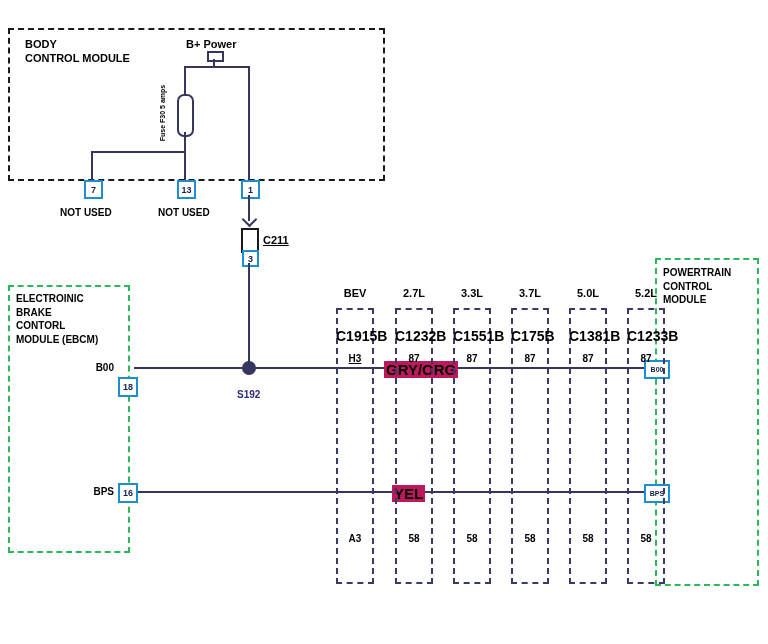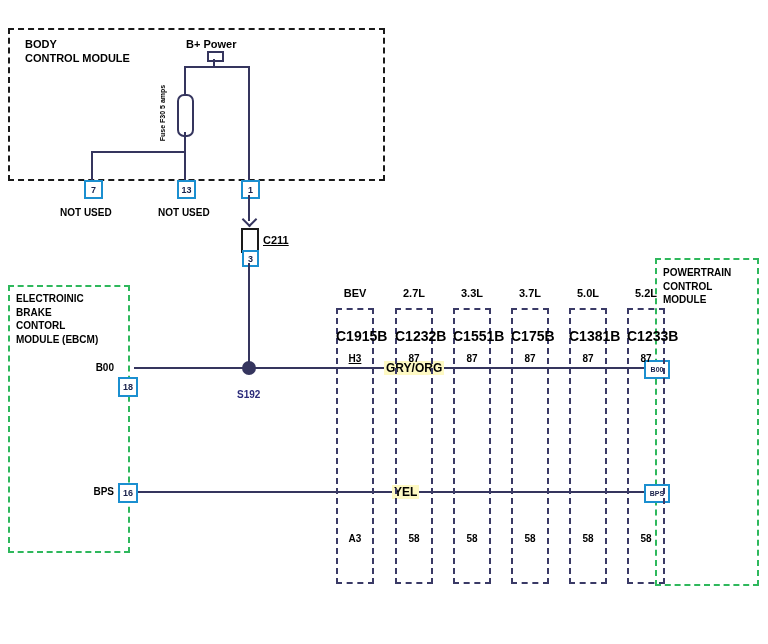--- a/index.html
+++ b/index.html
@@ -14,21 +14,21 @@
   .box-black{position:absolute;border:2px dashed #1a1a1a;background:transparent;}
   .box-green{position:absolute;border:2px dashed var(--green);background:transparent;}
   .box-navy{position:absolute;border:2px dashed var(--navy);background:transparent;}
   .pin-box{position:absolute;border:2px solid var(--blue);background:#fff;color:#17204a;
            font-weight:bold;font-size:9px;display:flex;align-items:center;justify-content:center;}
   .teal{color:var(--teal);}
   .chevron{position:absolute;width:9px;height:9px;border-right:2px solid var(--wire);
            border-bottom:2px solid var(--wire);transform:rotate(45deg);}
   .fuse{position:absolute;border:2px solid var(--wire);border-radius:7px;background:#fff;}
   .splice-dot{position:absolute;width:14px;height:14px;border-radius:50%;background:var(--wire);}
-  .wire-lbl{position:absolute;background:#fef9c3;padding:0 2px;font-weight:bold;font-size:12px;}
+  .wire-lbl{position:absolute;background:#be185d;padding:0 2px;font-weight:bold;font-size:15px;}
   .eng-col{position:absolute;top:286px;width:38px;height:300px;margin-left:48px;}
   .eng-col .cell{position:absolute;left:0;width:100%;text-align:center;}
   .rot{transform:rotate(-90deg);transform-origin:center;font-weight:bold;font-size:7px;
        text-align:center;white-space:nowrap;}
   .cbox{position:absolute;border:2px solid #1a1a1a;background:#fff;}
 </style>
 </head>
 <body>
 
 <div class="stage">

